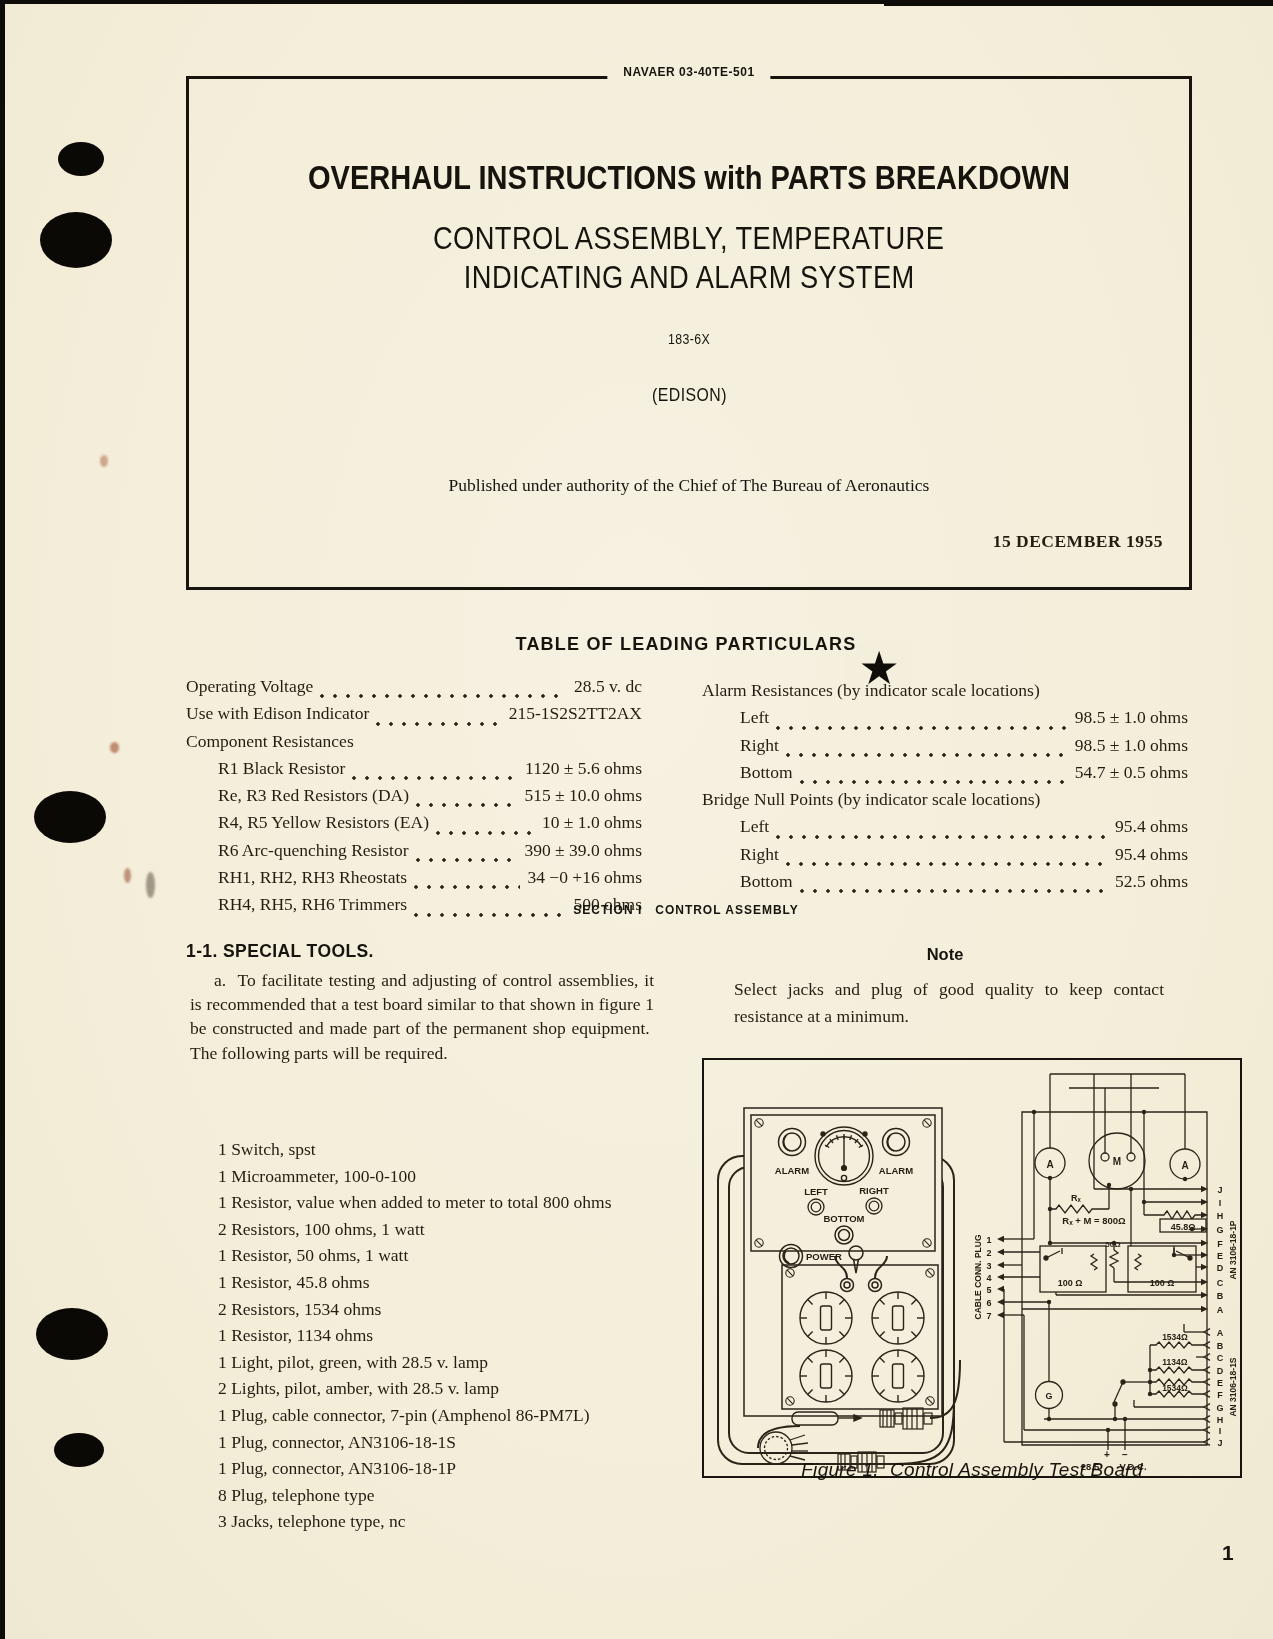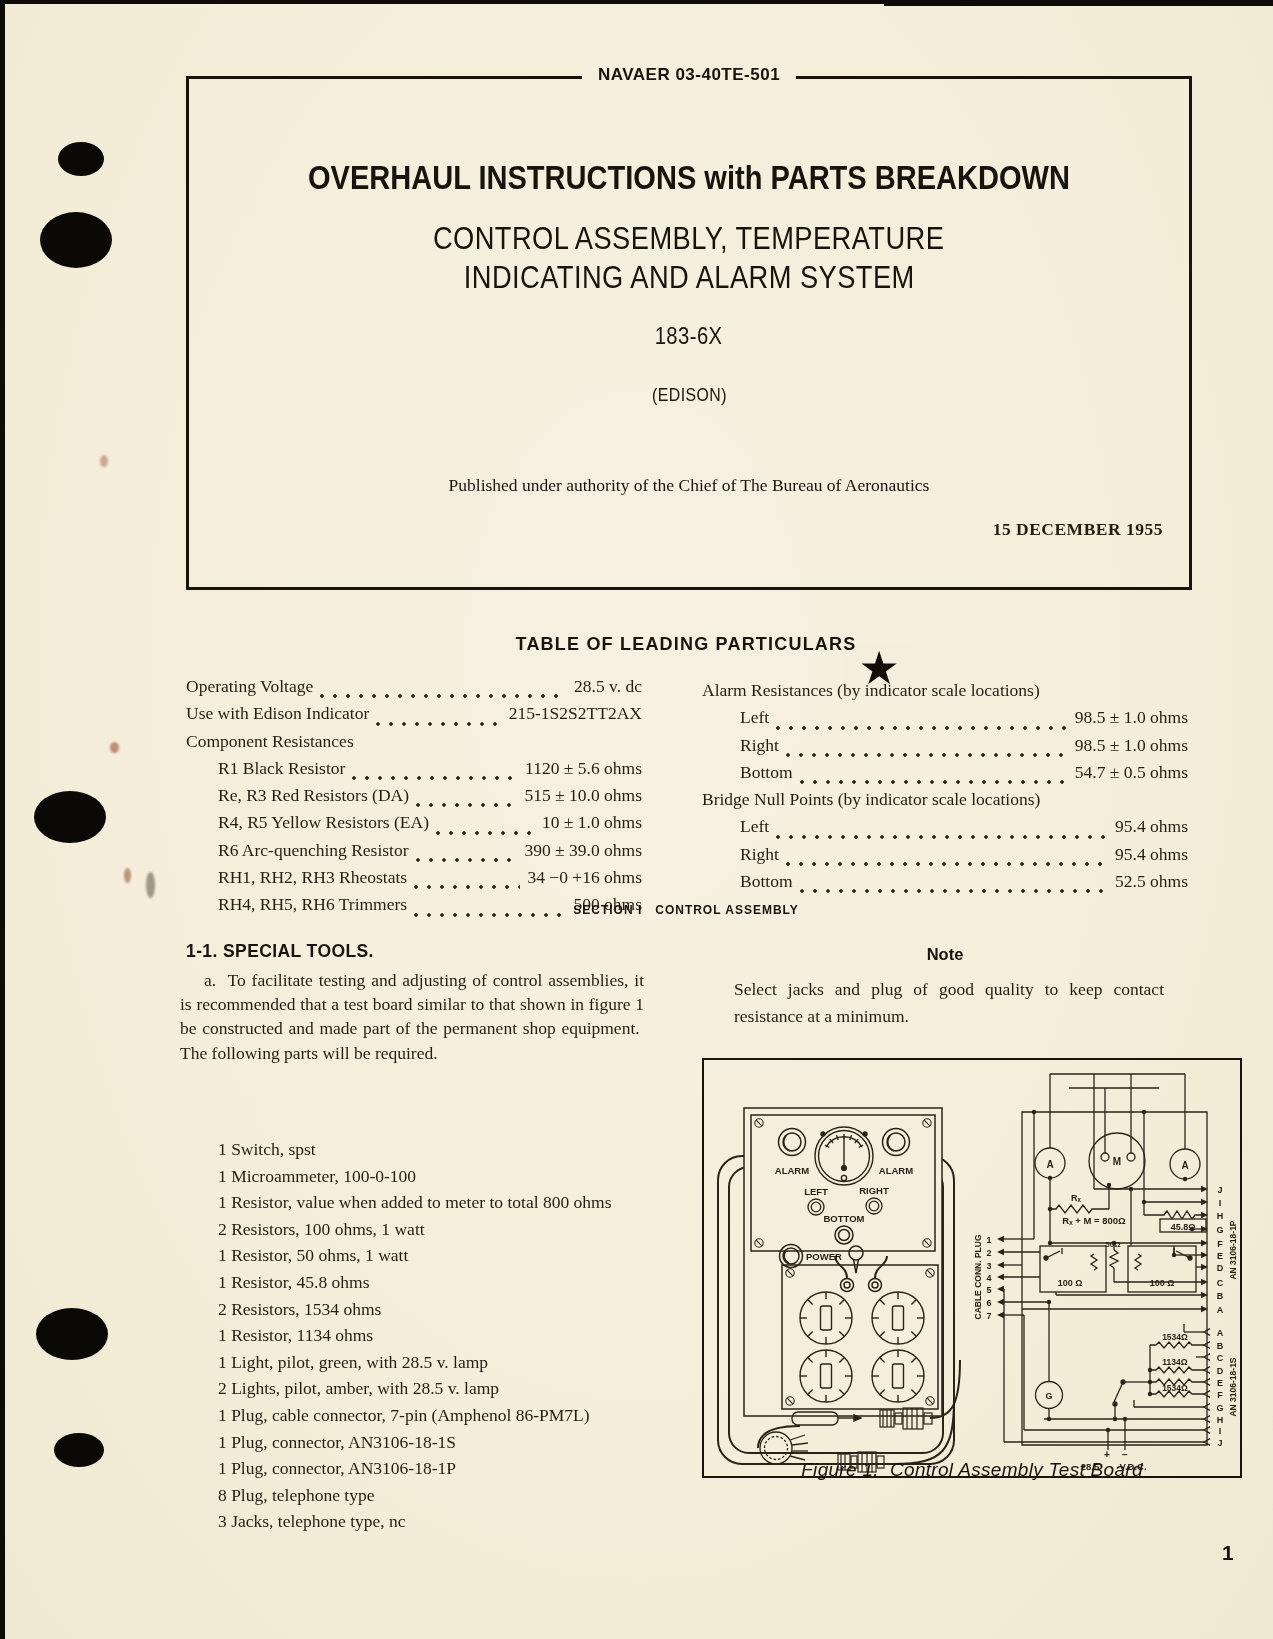--- a/index.html
+++ b/index.html
@@ -20,31 +20,31 @@
   .edge-top2{position:absolute;left:884px;top:0;width:389px;height:6px;background:#0e0c09;}
   .edge-left{position:absolute;left:0;top:0;width:5px;height:1639px;background:#0e0c09;}
   .punch{position:absolute;background:#0b0906;border-radius:50%;}
   .stain{position:absolute;border-radius:50%;filter:blur(1px);}
 
   
   .titlebox{position:absolute;left:186px;top:76px;width:1000px;height:508px;border:3px solid var(--ink2);}
   .navaer{
     position:absolute;left:50%;top:-14px;transform:translateX(-50%);
     background:var(--paper);padding:0 16px;white-space:nowrap;
-    font-family:"Liberation Sans",sans-serif;font-weight:bold;font-size:17px;letter-spacing:.5px;color:var(--ink2);
+    font-family:"Liberation Sans",sans-serif;font-weight:bold;font-size:12px;letter-spacing:.5px;color:var(--ink2);
   }
   .tline{position:absolute;left:0;width:100%;text-align:center;font-family:"Liberation Sans",sans-serif;color:var(--ink2);white-space:nowrap;}
   .cond{display:inline-block;transform:scaleX(.88);transform-origin:center;}
   .t1{top:80px;font-size:33px;font-weight:bold;}
   .t2{top:142px;font-size:31px;font-weight:normal;letter-spacing:.5px;}
   .t3{top:181px;font-size:31px;font-weight:normal;letter-spacing:.5px;}
-  .tmodel{top:244px;font-size:23px;letter-spacing:.5px;}
+  .tmodel{top:252px;font-size:14px;letter-spacing:.5px;}
   .tmfr{top:306px;font-size:18px;letter-spacing:.5px;}
   .tauth{top:396px;font-family:"Liberation Serif",serif;font-size:17.5px;}
-  .tdate{position:absolute;right:26px;top:440px;font-family:"Liberation Serif",serif;font-size:17.5px;letter-spacing:.5px;font-weight:bold;}
+  .tdate{position:absolute;right:26px;top:452px;font-family:"Liberation Serif",serif;font-size:17.5px;letter-spacing:.5px;font-weight:bold;}
   .star{
     position:absolute;left:656px;top:564px;width:68px;height:52px;background:var(--paper);
     display:flex;align-items:center;justify-content:center;
     font-size:46px;color:#100d08;line-height:1;
   }
 
   .h-center{position:absolute;left:186px;width:1000px;text-align:center;
     font-family:"Liberation Sans",sans-serif;font-weight:bold;color:var(--ink2);white-space:pre;}
   .table-head{top:634px;font-size:18px;letter-spacing:1.2px;}
   .section-head{top:903px;font-size:12px;letter-spacing:1px;}
@@ -59,21 +59,21 @@
     background-image:radial-gradient(circle at 2px 2px, #2a2318 1.5px, rgba(0,0,0,0) 1.9px);
     background-size:13px 4px;background-repeat:repeat-x;background-position:left bottom 5px;}
   .prow .val{white-space:nowrap;}
   .prow.plain .dots{background:none;}
   .ind1{padding-left:32px;}
   .pcol-right .ind1{padding-left:38px;}
 
   
   .tools-head{position:absolute;left:186px;top:941px;font-family:"Liberation Sans",sans-serif;
     font-weight:bold;font-size:17.5px;letter-spacing:.4px;color:var(--ink2);}
-  .para{position:absolute;left:180px;top:968px;width:464px;font-size:17.5px;line-height:24.2px;
+  .para{position:absolute;left:190px;top:968px;width:464px;font-size:17.5px;line-height:24.2px;
     text-align:justify;text-indent:24px;}
   .parts{position:absolute;left:186px;top:1136px;width:474px;font-size:17.5px;line-height:26.6px;}
   .part{padding-left:98px;text-indent:-66px;}
 
   
   .note-head{position:absolute;left:702px;top:945px;width:486px;text-align:center;
     font-family:"Liberation Sans",sans-serif;font-weight:bold;font-size:16.5px;color:var(--ink2);}
   .note-text{position:absolute;left:734px;top:976px;width:430px;font-size:17.5px;line-height:27px;text-align:justify;}
 
   

